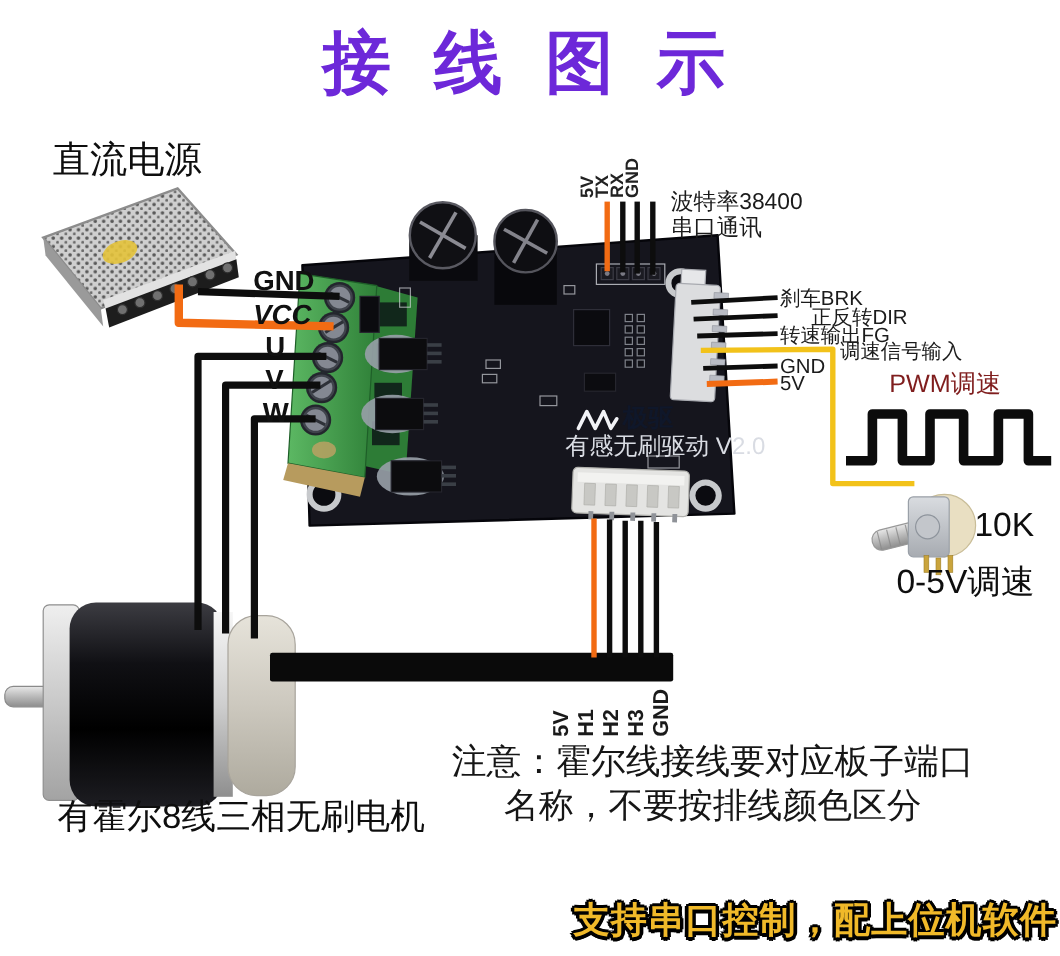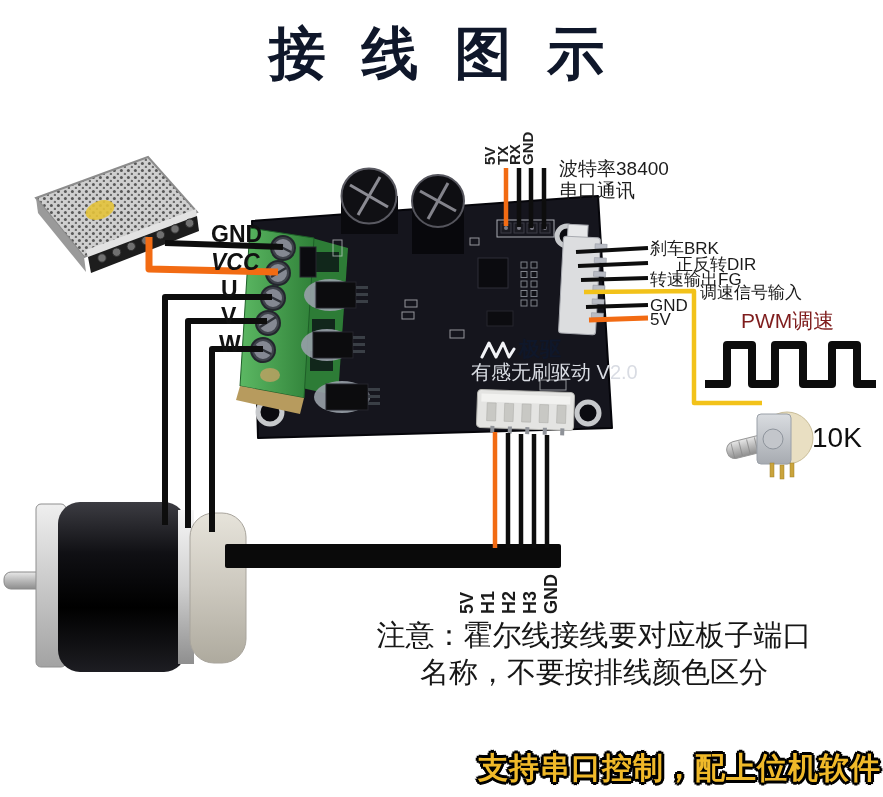--- a/index.html
+++ b/index.html
@@ -4,21 +4,21 @@
 <style>
   html,body{margin:0;padding:0;background:#fff;}
   #canvas{
     position:relative;width:883px;height:797px;background:#ffffff;overflow:hidden;
     font-family:"Liberation Sans","DejaVu Sans",sans-serif;color:#0e0e0e;
   }
   #art{position:absolute;left:0;top:0;width:883px;height:797px;z-index:1;}
   .lbl{position:absolute;z-index:3;line-height:1.05;white-space:nowrap;}
   .title{
     left:0;top:24px;width:883px;text-align:center;
-    font-size:57px;font-weight:900;letter-spacing:10px;color:#0f172a;
+    font-size:57px;font-weight:900;letter-spacing:10px;color:#6d28d9;
   }
   .ps-label{left:44px;top:117px;font-size:31px;font-weight:500;}
   .term{font-size:23px;font-weight:700;color:#111;}
   .vpin{
     font-size:15px;font-weight:600;color:#222;width:46px;height:16px;
     transform:rotate(-90deg);transform-origin:0 100%;
   }
   .serial{font-size:19px;font-weight:500;color:#1b1b1b;}
   .rpin{font-size:17px;font-weight:500;color:#1b1b1b;}
   .pwm-label{left:741px;top:310px;font-size:21px;font-weight:500;color:#7f1d1d;}
@@ -302,20 +302,21 @@
         <line x1="521" y1="434" x2="521" y2="548" stroke="#0d0d0d" stroke-width="4.5"></line>
         <line x1="534" y1="434" x2="534" y2="548" stroke="#0d0d0d" stroke-width="4.5"></line>
         <line x1="547" y1="435" x2="547" y2="548" stroke="#0d0d0d" stroke-width="4.5"></line>
       </g>
 
       <polyline points="705,384 727,384 727,345 752,345 752,384 775,384 775,345 803,345 803,384 832,384 832,345 857,345 857,384 876,384" stroke="#0c0c0c" stroke-width="8"></polyline>
     </g>
   </svg>
 
   <div class="lbl title">接 线 图 示</div>
+  <div class="lbl ps-label">直流电源</div>
 
   <div class="lbl term" style="left:211px;top:222px;">GND</div>
   <div class="lbl term" style="left:211px;top:250px;font-style:italic;">VCC</div>
   <div class="lbl term" style="left:221px;top:277px;">U</div>
   <div class="lbl term" style="left:221px;top:304px;">V</div>
   <div class="lbl term" style="left:219px;top:332px;">W</div>
 
   <div class="lbl vpin" style="left:498px;top:149px;">5V</div>
   <div class="lbl vpin" style="left:511px;top:149px;">TX</div>
   <div class="lbl vpin" style="left:523px;top:149px;">RX</div>
@@ -326,30 +327,32 @@
 
   <div class="lbl rpin" style="left:650px;top:240px;">刹车BRK</div>
   <div class="lbl rpin" style="left:676px;top:256px;">正反转DIR</div>
   <div class="lbl rpin" style="left:650px;top:271px;">转速输出FG</div>
   <div class="lbl rpin" style="left:700px;top:284px;">调速信号输入</div>
   <div class="lbl rpin" style="left:650px;top:297px;">GND</div>
   <div class="lbl rpin" style="left:650px;top:311px;">5V</div>
 
   <div class="lbl pwm-label">PWM调速</div>
   <div class="lbl pot-val">10K</div>
+  <div class="lbl pot-lbl">0-5V调速</div>
 
   <div class="lbl hpin" style="left:478px;top:594px;">5V</div>
   <div class="lbl hpin" style="left:499px;top:594px;">H1</div>
   <div class="lbl hpin" style="left:520px;top:594px;">H2</div>
   <div class="lbl hpin" style="left:541px;top:594px;">H3</div>
   <div class="lbl hpin" style="left:562px;top:594px;">GND</div>
 
   <div class="lbl logo">极驱</div>
   <div class="lbl model">有感无刷驱动 V2.0</div>
 
+  <div class="lbl motor-lbl">有霍尔8线三相无刷电机</div>
 
   <div class="lbl note">
     <div>注意：霍尔线接线要对应板子端口</div>
     <div>名称，不要按排线颜色区分</div>
   </div>
 
   <div class="lbl footer">支持串口控制，配上位机软件</div>
 </div>
 
 </body></html>

